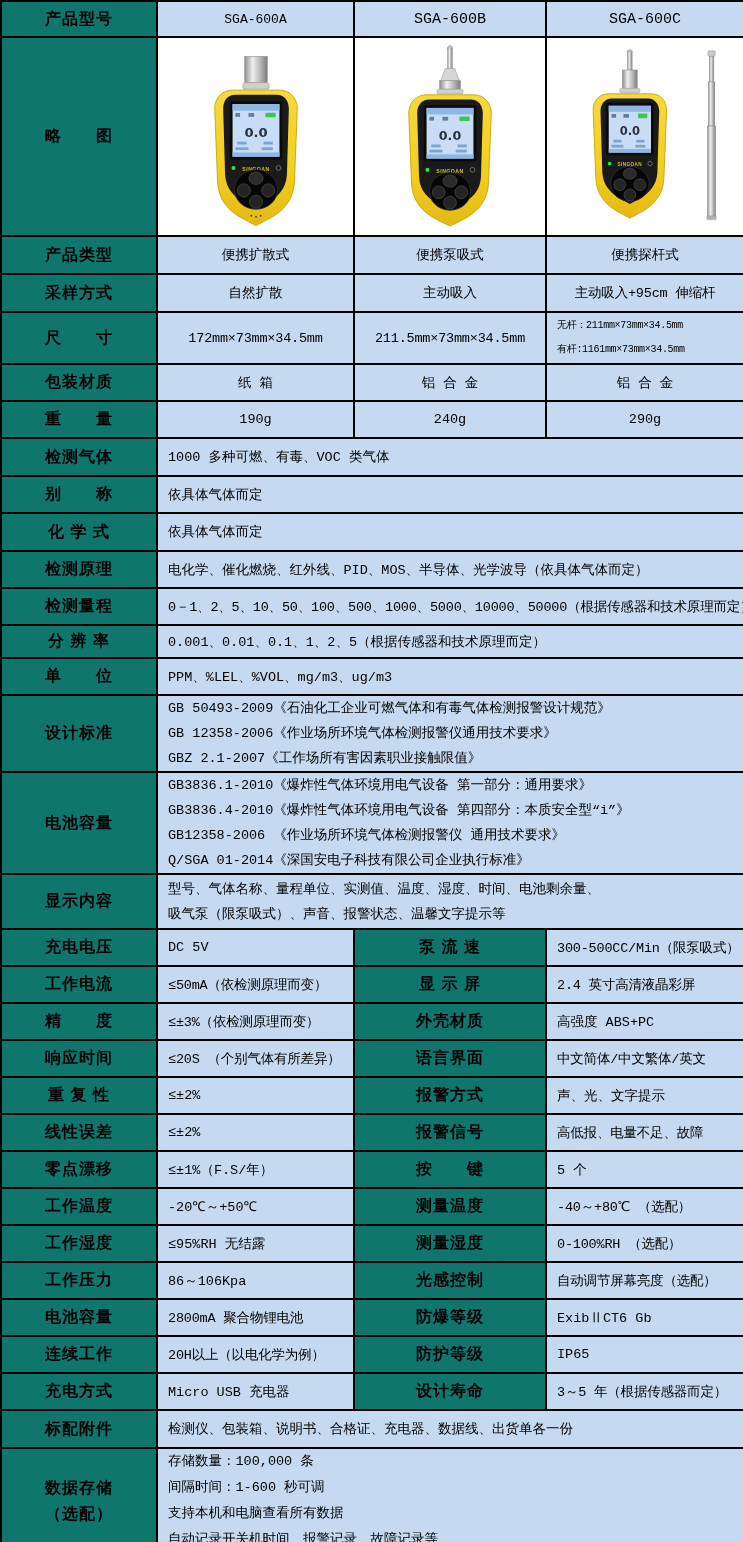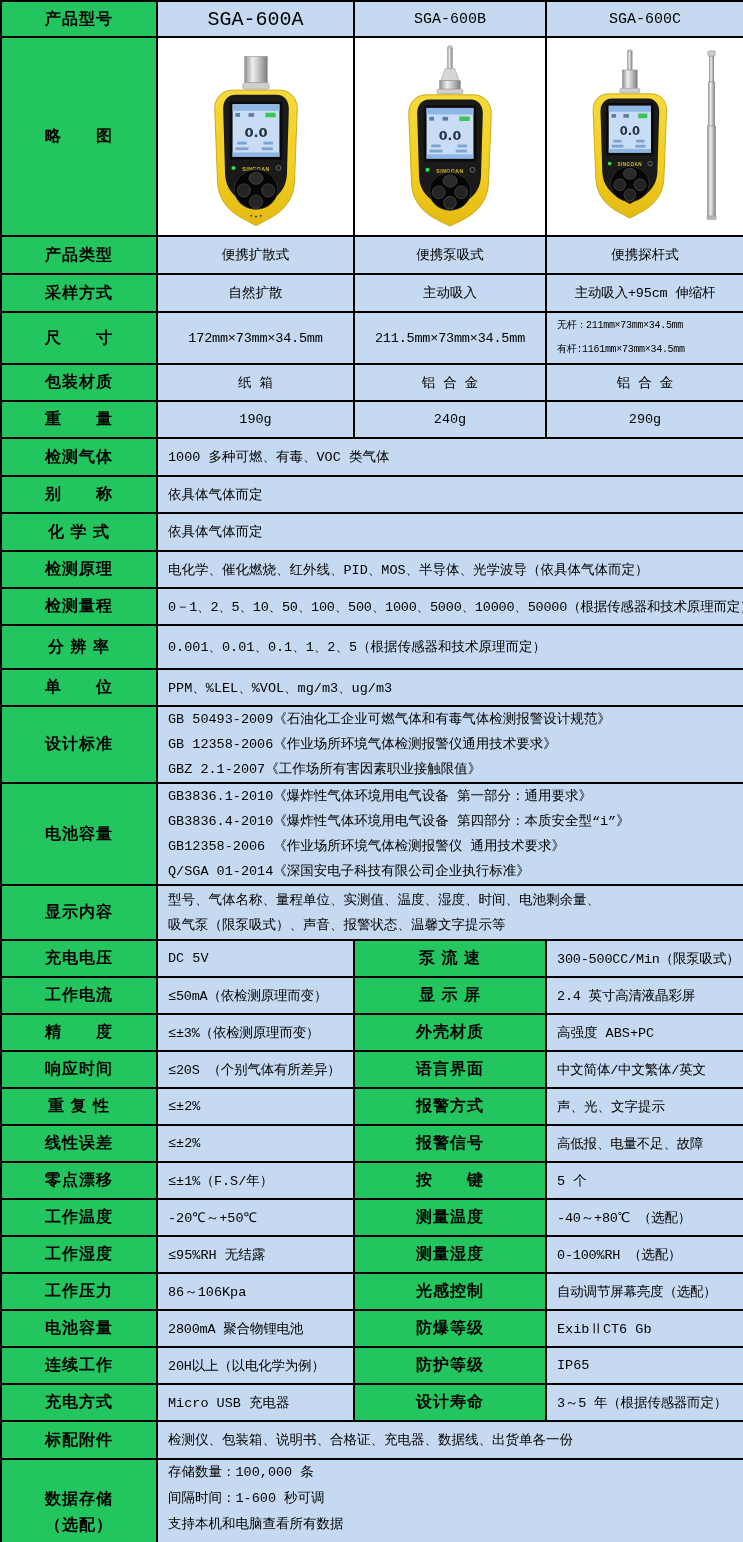--- a/index.html
+++ b/index.html
@@ -1,19 +1,19 @@
 <!DOCTYPE html>
 <html lang="zh"><head>
 <meta charset="utf-8">
 <style>
   html,body{margin:0;padding:0;background:#fff;}
   body{width:743px;font-family:"Liberation Sans","DejaVu Sans",sans-serif;color:#000;}
   table{width:743px;border-collapse:collapse;table-layout:fixed;}
   td{border:2px solid #000;padding:0 8px;overflow:hidden;vertical-align:middle;}
-  td.label{background:#22c55e;font-weight:bold;text-align:center;font-size:16px;letter-spacing:1px;padding:0 2px;}
+  td.label{background:#0f766e;font-weight:bold;text-align:center;font-size:16px;letter-spacing:1px;padding:0 2px;}
   td.value{background:#c5d9f1;font-family:"Liberation Mono","DejaVu Sans Mono",monospace;font-size:13.5px;}
   td.center{text-align:center;}
   td.left{text-align:left;padding-left:10px;}
   td.white{background:#ffffff;text-align:center;vertical-align:middle;padding:0;margin-left:36px;}
   .line{line-height:25px;white-space:nowrap;}
   .tight{font-size:12.7px;letter-spacing:-0.2px;white-space:nowrap;}
   .dim-lines .line{line-height:24px;font-size:10px;letter-spacing:-0.3px;}
   .storage .line{line-height:26px;}
   .lbl-line{line-height:26px;}
   .nowrap{white-space:nowrap;}
@@ -42,21 +42,21 @@
   <colgroup>
     <col style="width:156px">
       <col style="width:197px">
       <col style="width:192px">
       <col style="width:198px">
   </colgroup>
 
   <tbody>
       <tr style="height:36px">
     <td class="label">产品型号</td>
-    <td class="value center nowrap" style="font-size:20px">SGA-600A</td>
+    <td class="value center nowrap" style="font-size:13px">SGA-600A</td>
     <td class="value center nowrap" style="font-size:15px">SGA-600B</td>
     <td class="value center nowrap" style="font-size:15px">SGA-600C</td>
   </tr>
 
   <tr style="height:199px">
     <td class="label">略　　图</td>
 
     <td class="white">
       <svg width="150" height="192" viewBox="0 0 160 200">
         <rect x="68" y="14" width="24" height="28" fill="url(#metalH)" stroke="#8a8a8a" stroke-width="0.6"></rect>
@@ -211,21 +211,21 @@
     <td class="value left nowrap" colspan="3">依具体气体而定</td>
   </tr>
   <tr style="height:37px">
     <td class="label">检测原理</td>
     <td class="value left nowrap" colspan="3">电化学、催化燃烧、红外线、PID、MOS、半导体、光学波导（依具体气体而定）</td>
   </tr>
   <tr style="height:37px">
     <td class="label">检测量程</td>
     <td class="value left tight" colspan="3">0－1、2、5、10、50、100、500、1000、5000、10000、50000（根据传感器和技术原理而定）</td>
   </tr>
-  <tr style="height:44px">
+  <tr style="height:33px">
     <td class="label">分 辨 率</td>
     <td class="value left nowrap" colspan="3">0.001、0.01、0.1、1、2、5（根据传感器和技术原理而定）</td>
   </tr>
   <tr style="height:37px">
     <td class="label">单　　位</td>
     <td class="value left nowrap" colspan="3">PPM、%LEL、%VOL、mg/m3、ug/m3</td>
   </tr>
 
   <tr style="height:73px">
     <td class="label">设计标准</td>

